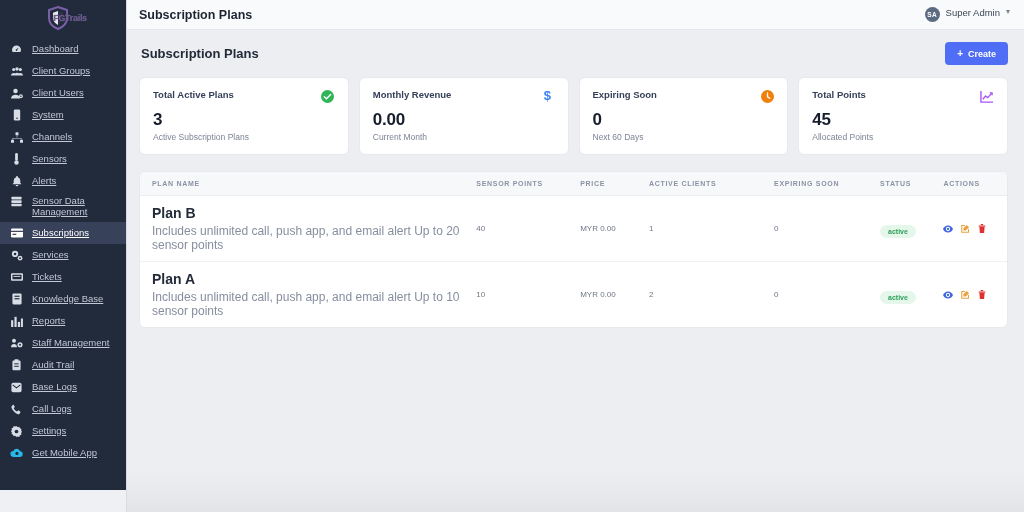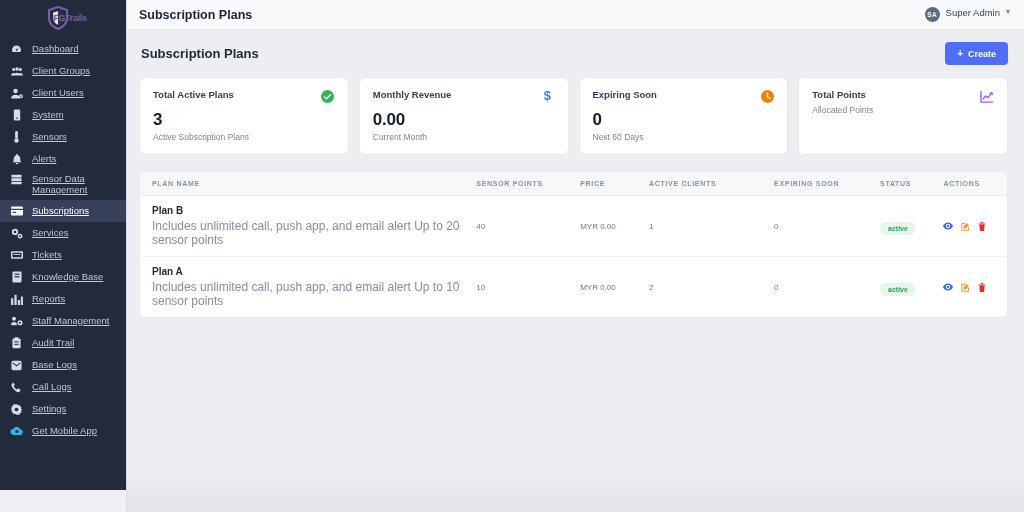--- a/index.html
+++ b/index.html
@@ -132,21 +132,21 @@
   td { padding: 9px 6px; border-bottom: 1px solid #f0f1f4; vertical-align: middle; }
   tbody tr:last-child td { border-bottom: none; }
   .c-name { width: 340px; padding-left: 12px; }
   .c-sp { width: 106px; }
   .c-price { width: 70px; }
   .c-clients { width: 128px; }
   .c-exp { width: 108px; }
   .c-status { width: 64px; }
   .c-actions { width: 70px; }
   th.c-name { padding-left: 12px; }
-  .plan-name { font-size: 10px; font-weight: bold; color: #232b3a; }
+  .plan-name { font-size: 14px; font-weight: bold; color: #232b3a; }
   .plan-desc { font-size: 12px; color: #868e9e; margin-top: 3px; }
   .cell-txt { font-size: 8px; color: #6f7787; }
   .badge {
     display: inline-block; background: #e4f7ea; color: #2e9e59;
     font-size: 7px; font-weight: bold;
     border-radius: 9px; padding: 3px 8px;
   }
   .actions { display: flex; align-items: center; gap: 8px; }
   .act { cursor: pointer; display:flex; align-items:center; }
   .eye { color: #3f67e0; }
@@ -209,20 +209,31 @@
       <div class="nav-item">
         <span class="nav-ico">
           <svg width="8" height="12" viewBox="0 0 10 14" fill="currentColor">
               <rect x="1" y="0" width="8" height="14" rx="1.6"></rect>
               <circle cx="5" cy="11" r="1" fill="#222b3c"></circle>
             </svg>
         </span>
         <span class="nav-lbl">System</span>
       </div>
 
+      <div class="nav-item">
+        <span class="nav-ico">
+          <svg width="12" height="11" viewBox="0 0 16 14" fill="currentColor">
+              <rect x="6" y="0" width="4" height="4" rx="0.8"></rect>
+              <rect x="0" y="10" width="4" height="4" rx="0.8"></rect>
+              <rect x="12" y="10" width="4" height="4" rx="0.8"></rect>
+              <path d="M7.6 4h.8v3h-.8zM2 10V7.6h12V10h-.8V8.4H2.8V10z"></path>
+            </svg>
+        </span>
+        <span class="nav-lbl">Channels</span>
+      </div>
 
       <div class="nav-item">
         <span class="nav-ico">
           <svg width="7" height="12" viewBox="0 0 8 14" fill="currentColor">
               <rect x="2.4" y="0" width="3.2" height="9" rx="1.6"></rect>
               <circle cx="4" cy="11" r="2.6"></circle>
             </svg>
         </span>
         <span class="nav-lbl">Sensors</span>
       </div>
@@ -439,20 +450,21 @@
           <div class="card-top">
             <div class="card-label">Total Points</div>
             <div class="card-ico">
               <svg width="14" height="13" viewBox="0 0 15 14">
                   <path d="M1 1v12h13" fill="none" stroke="#a855f7" stroke-width="1.5"></path>
                   <path d="M3 10 6 6.4 8.4 8.2 12.6 3.4" fill="none" stroke="#a855f7" stroke-width="1.5" stroke-linejoin="round"></path>
                   <path d="M10.4 3.2h2.6v2.4" fill="none" stroke="#a855f7" stroke-width="1.4"></path>
                 </svg>
             </div>
           </div>
+          <div class="card-value">45</div>
           <div class="card-sub">Allocated Points</div>
         </div>
       </div>
 
       <div class="table-card">
         <table>
           <thead>
             <tr>
               <th class="c-name">Plan Name</th>
               <th class="c-sp">Sensor Points</th>

